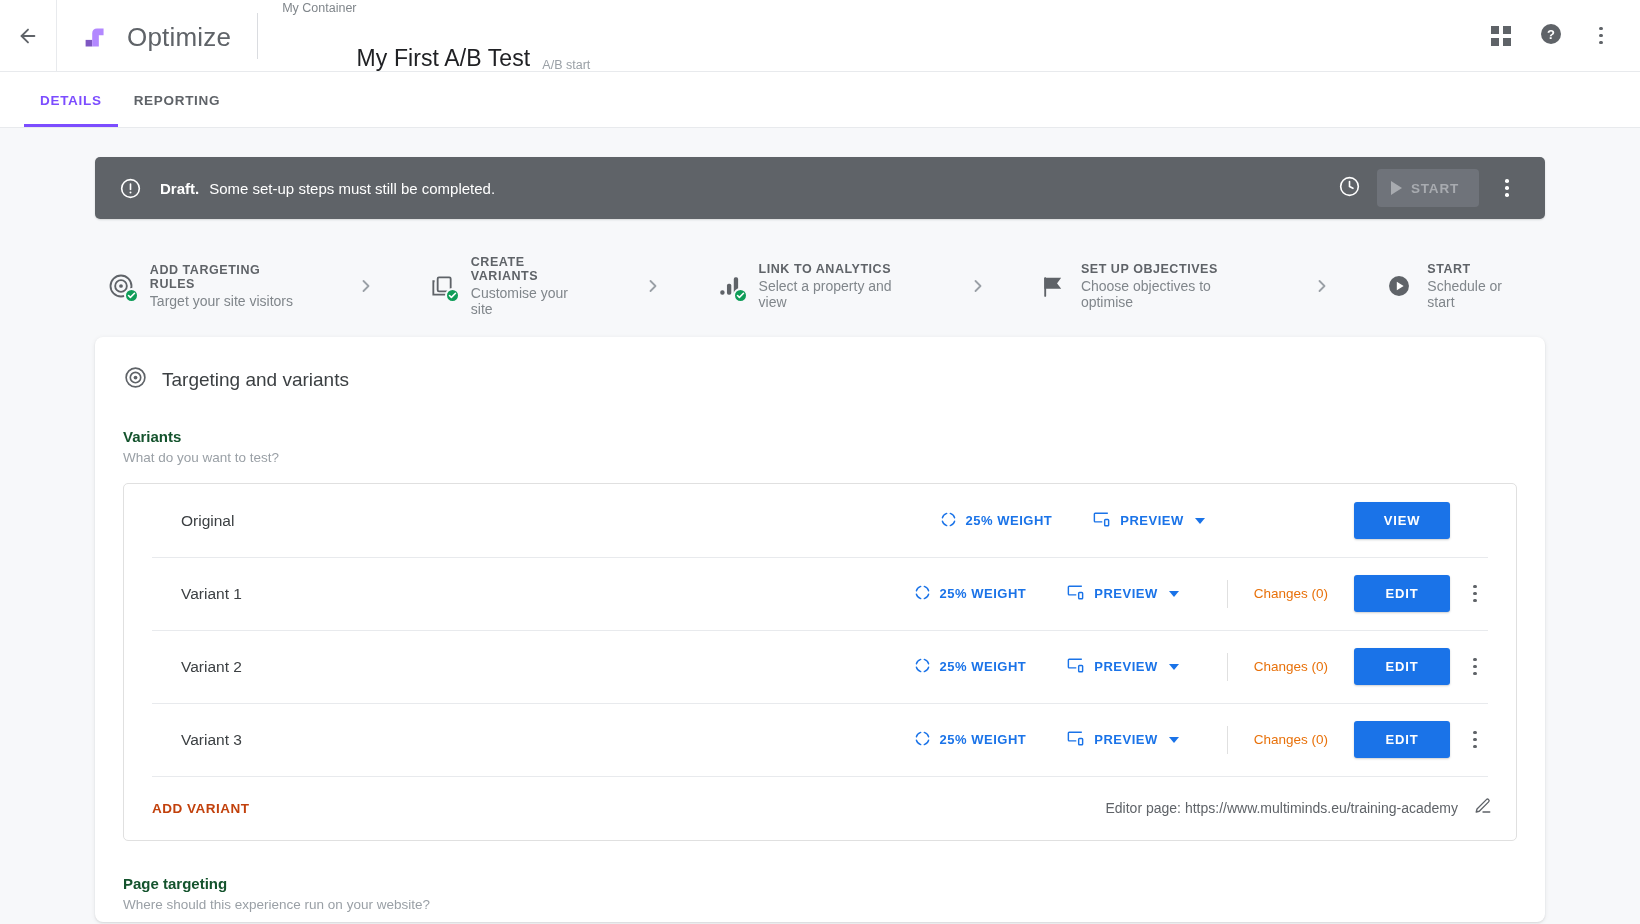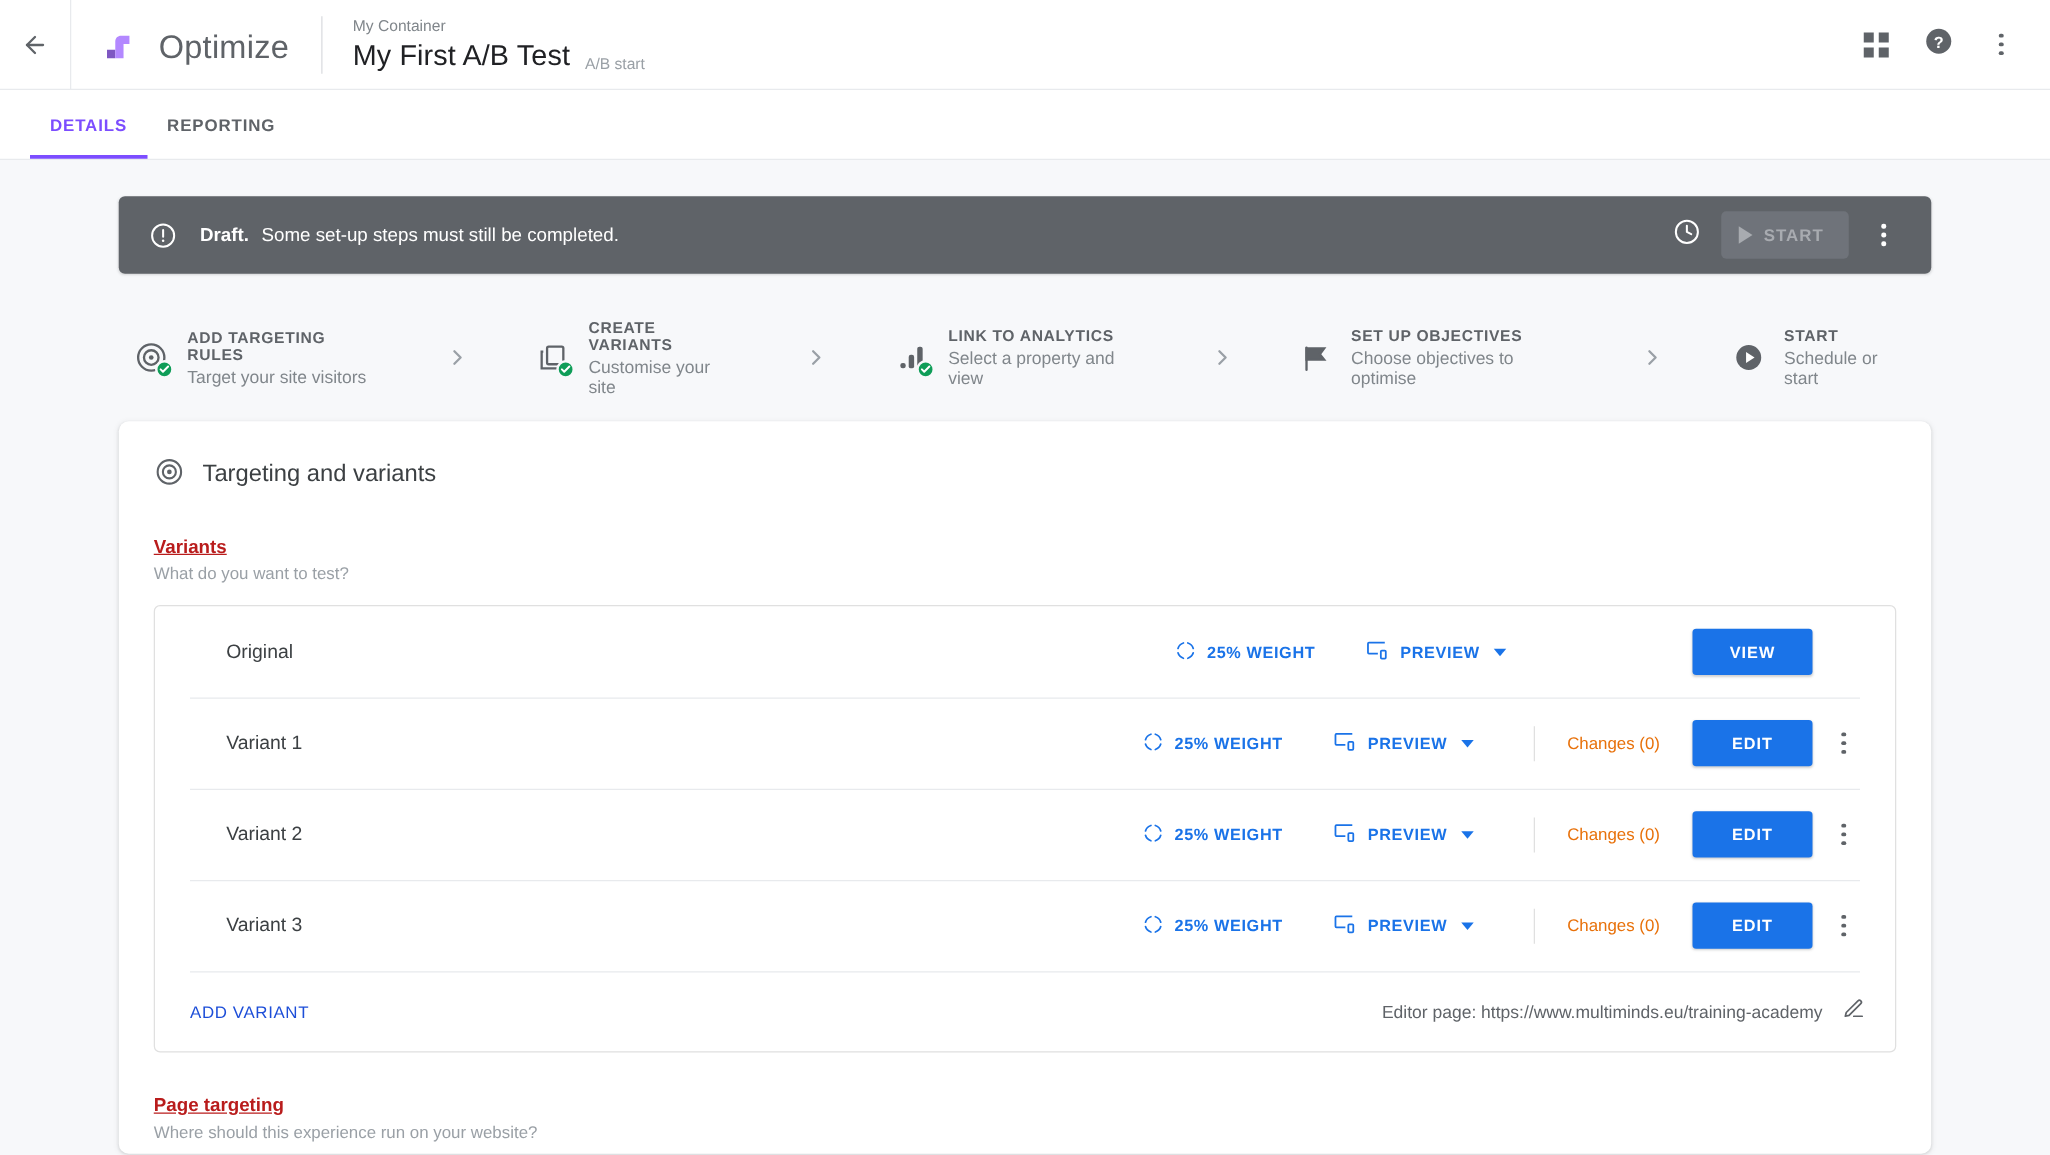--- a/index.html
+++ b/index.html
@@ -32,21 +32,21 @@
     display: flex; align-items: center; gap: 14px;
     padding: 4px 26px 0 22px;
     height: 72px;
   }
   .brand-logo { width: 34px; height: 34px; display:block; }
   .brand-name {
     font-size: 26px; color: #5f6368; font-weight: 400;
     letter-spacing: .2px;
   }
   .title-sep { width:1px; height:46px; background:#dadce0; }
-  .titleblock { padding-left: 24px; display:flex; flex-direction:column; justify-content:center; height:72px;}
+  .titleblock { padding-left: 24px; display:flex; flex-direction:row; justify-content:center; height:72px;}
   .container-name { font-size: 12.5px; color: #80868b; line-height: 17px; margin-bottom:1px;}
   .title-row { display:flex; align-items:flex-end; gap:12px; }
   .exp-title { font-size: 23px; color: #202124; font-weight: 400; letter-spacing: .1px; }
   .exp-type { font-size: 12.5px; color: #9aa0a6; }
   .topbar-right {
     margin-left: auto;
     display: flex; align-items: center; gap: 4px;
     padding-right: 16px;
   }
   .icon-btn {
@@ -158,21 +158,21 @@
   
   .card {
     background:#fff;
     border-radius: 8px;
     box-shadow: 0 1px 2px rgba(60,64,67,.12), 0 1px 5px rgba(60,64,67,.08);
     padding: 26px 28px 0 28px;
     margin-top: 6px;
   }
   .card-head { display:flex; align-items:center; gap:14px; margin: 2px 0 34px 0; }
   .card-head-title { font-size: 19px; color:#3c4043; font-weight:400; }
-  .section-label { font-size: 15px; font-weight:700; color:#b91c1c;text-decoration:underline; }
+  .section-label { font-size: 15px; font-weight:700; color:#14532d; }
   .section-sub { font-size: 13.5px; color:#9aa0a6; margin-top:5px; }
 
   .variants-box {
     margin-top: 18px;
     border: 1px solid #e0e0e0;
     border-radius: 5px;
   }
   .vrow {
     display:flex; align-items:center;
     height: 73px;
@@ -208,21 +208,21 @@
   }
   .row-kebab { width:34px; display:flex; justify-content:center; cursor:pointer; margin-left: 8px;}
   .row-kebab i { width:3.6px;height:3.6px;border-radius:50%;background:#5f6368;display:block;}
   .row-kebab .kk { display:flex;flex-direction:column;gap:3.5px;align-items:center;}
   .spacer-kebab { width:34px; margin-left:8px; }
 
   .vfoot {
     display:flex; align-items:center;
     height: 64px; padding: 0 24px 0 28px; position:relative;
   }
-  .add-variant { color:#1d4ed8; font-size:13.5px; font-weight:400; letter-spacing:.5px; cursor:pointer;}
+  .add-variant { color:#c2410c; font-size:13.5px; font-weight:700; letter-spacing:.5px; cursor:pointer;}
   .editor-page { margin-left:auto; display:flex; align-items:center; gap:16px; }
   .editor-page-txt { font-size:14px; color:#5f6368; }
   .pencil { color:#5f6368; cursor:pointer; display:flex; }
 
   .page-target { margin-top: 34px; padding-bottom: 10px;}
 </style>
 </head>
 <body>
 
 <div class="topbar">

